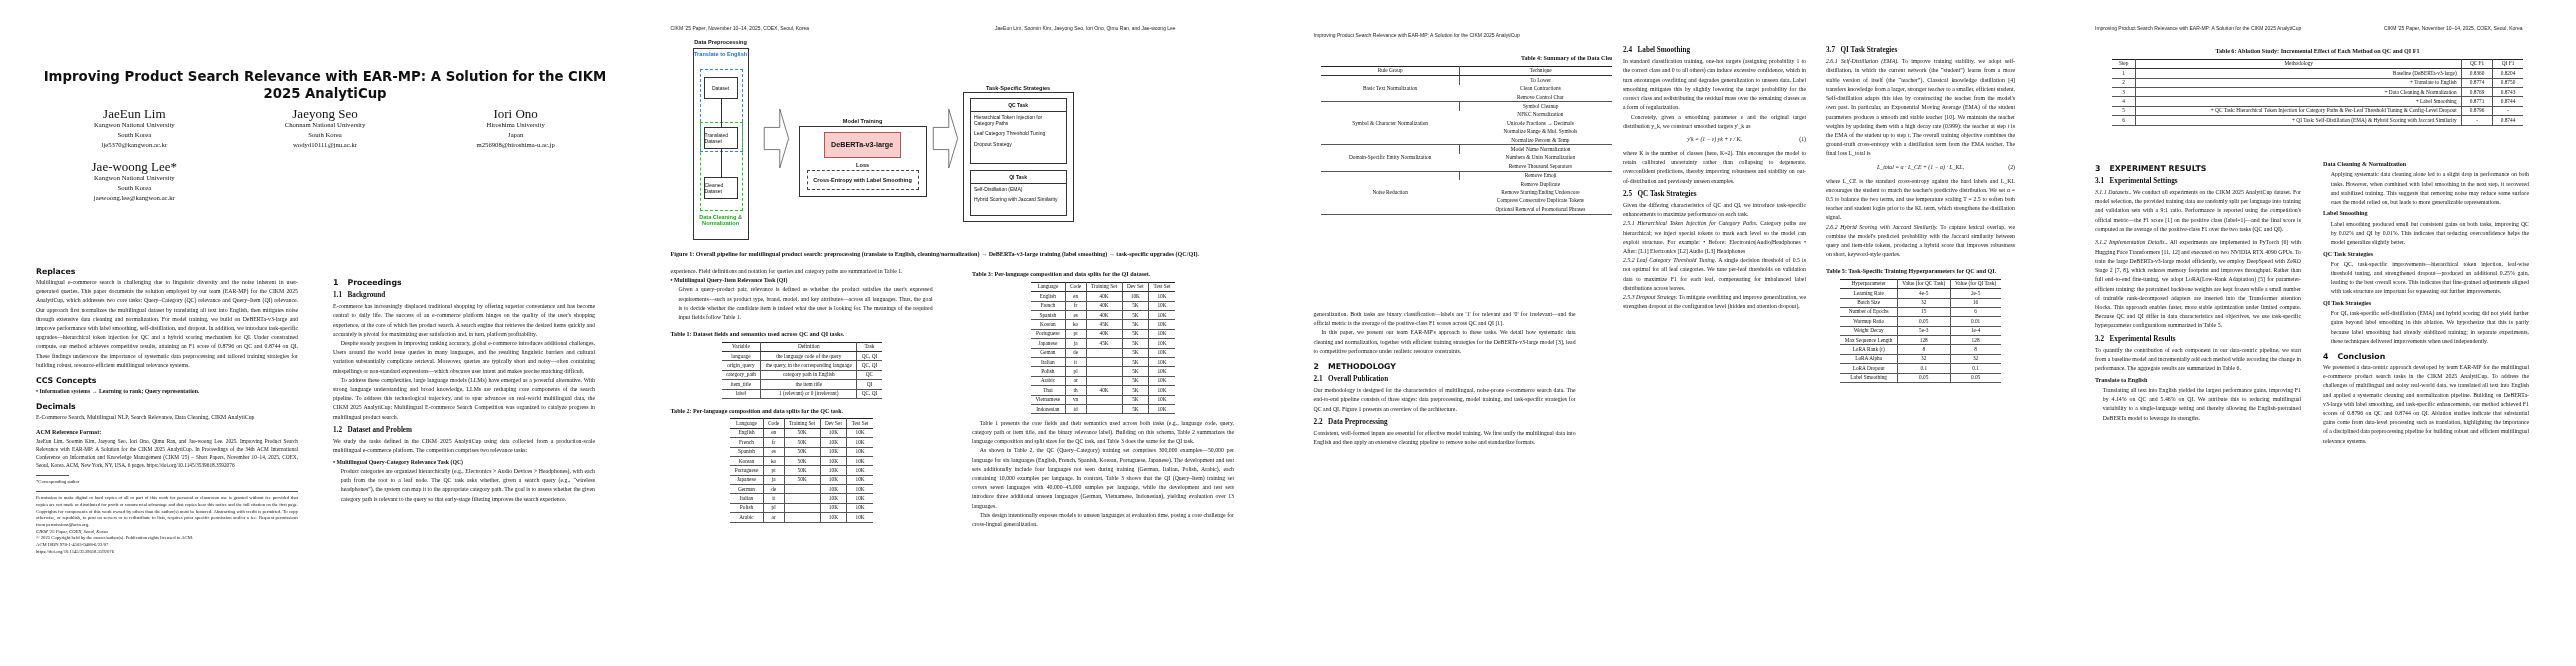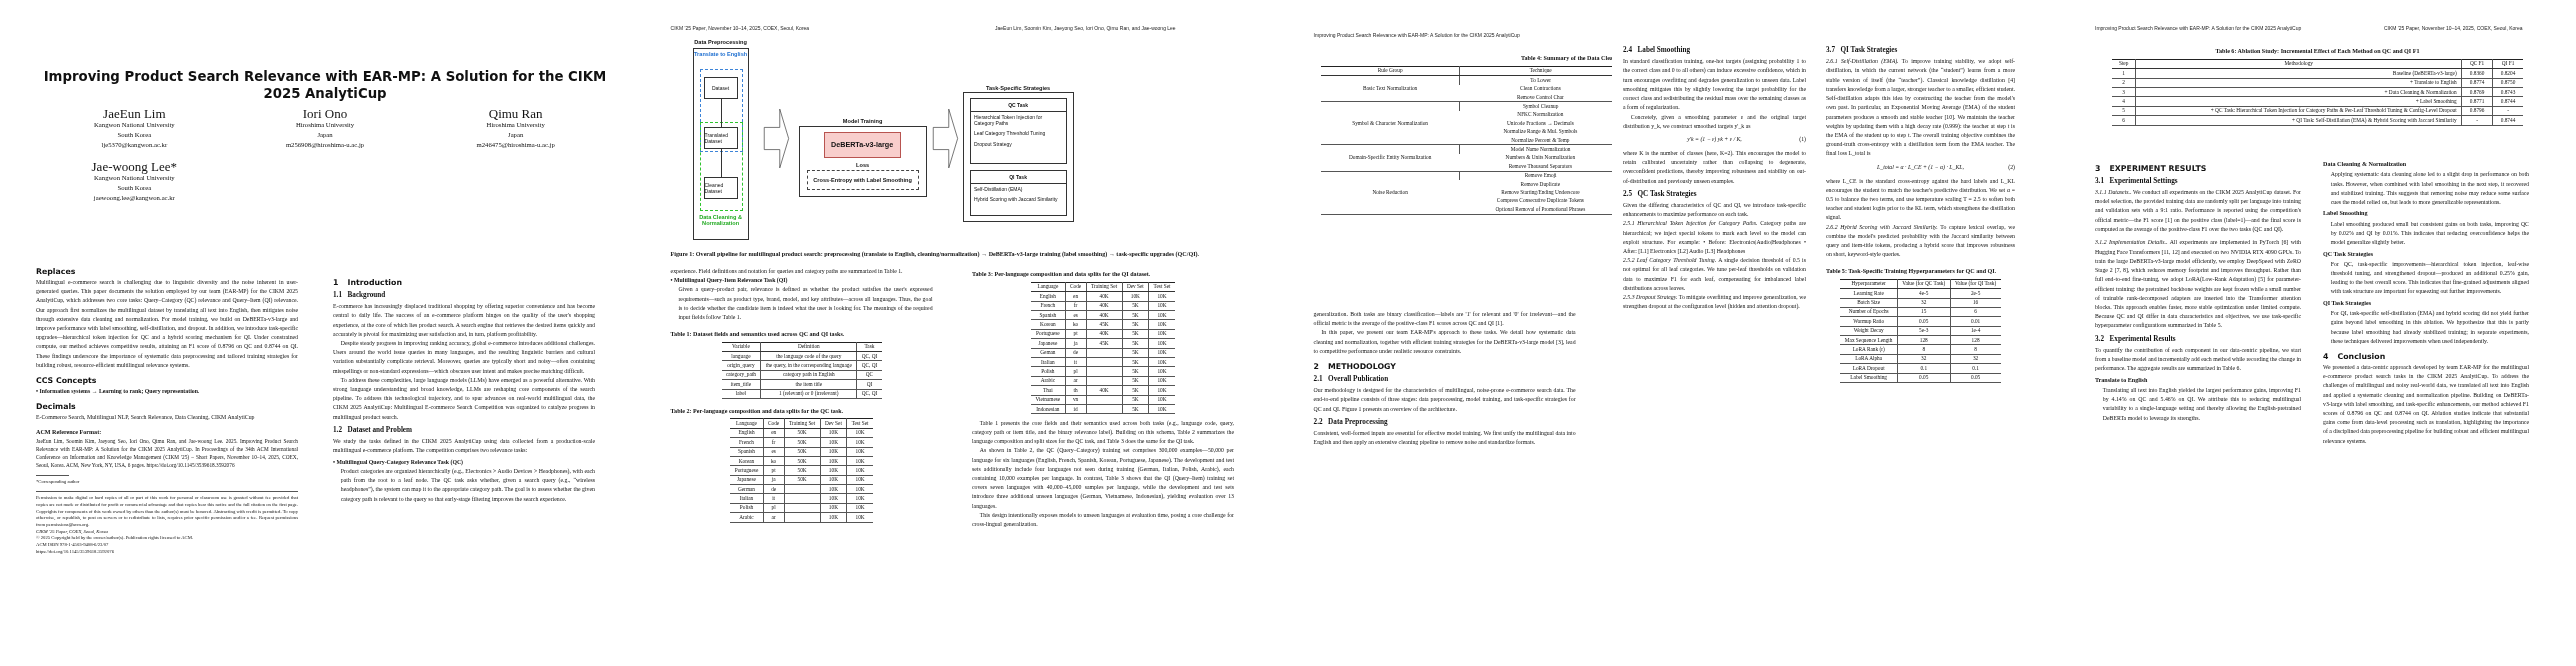--- a/index.html
+++ b/index.html
@@ -45,30 +45,30 @@
 <div class="page p1">
   <h1 class="title">Improving Product Search Relevance with EAR-MP: A Solution for the CIKM 2025 AnalytiCup</h1>
   <div class="authors">
     <div>
       <div class="nm">JaeEun Lim</div>
       <div>Kangwon National University</div>
       <div>South Korea</div>
       <div>lje5370@kangwon.ac.kr</div>
     </div>
     <div>
+      <div class="nm">Jaeyong Seo</div>
+      <div>Chonnam National University</div>
+      <div>South Korea</div>
+      <div>wodyd10111@jnu.ac.kr</div>
+    </div>
+    <div>
       <div class="nm">Iori Ono</div>
       <div>Hiroshima University</div>
       <div>Japan</div>
       <div>m256908@hiroshima-u.ac.jp</div>
-    </div>
-    <div>
-      <div class="nm">Qimu Ran</div>
-      <div>Hiroshima University</div>
-      <div>Japan</div>
-      <div>m246475@hiroshima-u.ac.jp</div>
     </div>
     <div>
       <div class="nm">Jae-woong Lee*</div>
       <div>Kangwon National University</div>
       <div>South Korea</div>
       <div>jaewoong.lee@kangwon.ac.kr</div>
     </div>
   </div>
 
   <div class="col" style="left:36px; top:261px;">
@@ -84,21 +84,21 @@
     <p class="footnote">*Corresponding author</p>
     <div class="rule" style="margin-top:5.6px"></div>
     <p class="footnote">Permission to make digital or hard copies of all or part of this work for personal or classroom use is granted without fee provided that copies are not made or distributed for profit or commercial advantage and that copies bear this notice and the full citation on the first page. Copyrights for components of this work owned by others than the author(s) must be honored. Abstracting with credit is permitted. To copy otherwise, or republish, to post on servers or to redistribute to lists, requires prior specific permission and/or a fee. Request permissions from permissions@acm.org.</p>
     <p class="footnote" style="font-style:italic">CIKM '25 Paper, COEX, Seoul, Korea</p>
     <p class="footnote">© 2025 Copyright held by the owner/author(s). Publication rights licensed to ACM.</p>
     <p class="footnote">ACM ISBN 978-1-4503-9408-6/23/07</p>
     <p class="footnote">https://doi.org/10.1145/3539618.3592076</p>
   </div>
 
   <div class="col" style="left:333px; top:261px;">
-    <h2 style="margin-top:16.7px"><span class="sec-num">1</span><span>Introduction</span></h2>
+    <h2 style="margin-top:16.7px"><span class="sec-num">1</span><span>Proceedings</span></h2>
     <h3><span class="sec-num">1.1</span><span>Background</span></h3>
     <p>E-commerce has increasingly displaced traditional shopping by offering superior convenience and has become central to daily life. The success of an e-commerce platform hinges on the quality of the user's shopping experience, at the core of which lies product search. A search engine that retrieves the desired items quickly and accurately is pivotal for maximizing user satisfaction and, in turn, platform profitability.</p>
     <p class="ind">Despite steady progress in improving ranking accuracy, global e-commerce introduces additional challenges. Users around the world issue queries in many languages, and the resulting linguistic barriers and cultural variation substantially complicate retrieval. Moreover, queries are typically short and noisy—often containing misspellings or non-standard expressions—which obscures user intent and makes precise matching difficult.</p>
     <p class="ind">To address these complexities, large language models (LLMs) have emerged as a powerful alternative. With strong language understanding and broad knowledge, LLMs are reshaping core components of the search pipeline. To address this technological trajectory, and to spur advances on real-world multilingual data, the CIKM 2025 AnalytiCup: Multilingual E-commerce Search Competition was organized to catalyze progress in multilingual product search.</p>
     <h3><span class="sec-num">1.2</span><span>Dataset and Problem</span></h3>
     <p>We study the tasks defined in the CIKM 2025 AnalytiCup using data collected from a production-scale multilingual e-commerce platform. The competition comprises two relevance tasks:</p>
     <p class="bullet-title" style="margin-top:2.2px">• Multilingual Query-Category Relevance Task (QC)</p>
     <p class="sub-ind">Product categories are organized hierarchically (e.g., Electronics &gt; Audio Devices &gt; Headphones), with each path from the root to a leaf node. The QC task asks whether, given a search query (e.g., “wireless headphones”), the system can map it to the appropriate category path. The goal is to assess whether the given category path is relevant to the query so that early-stage filtering improves the search experience.</p>
   </div>
 </div>

